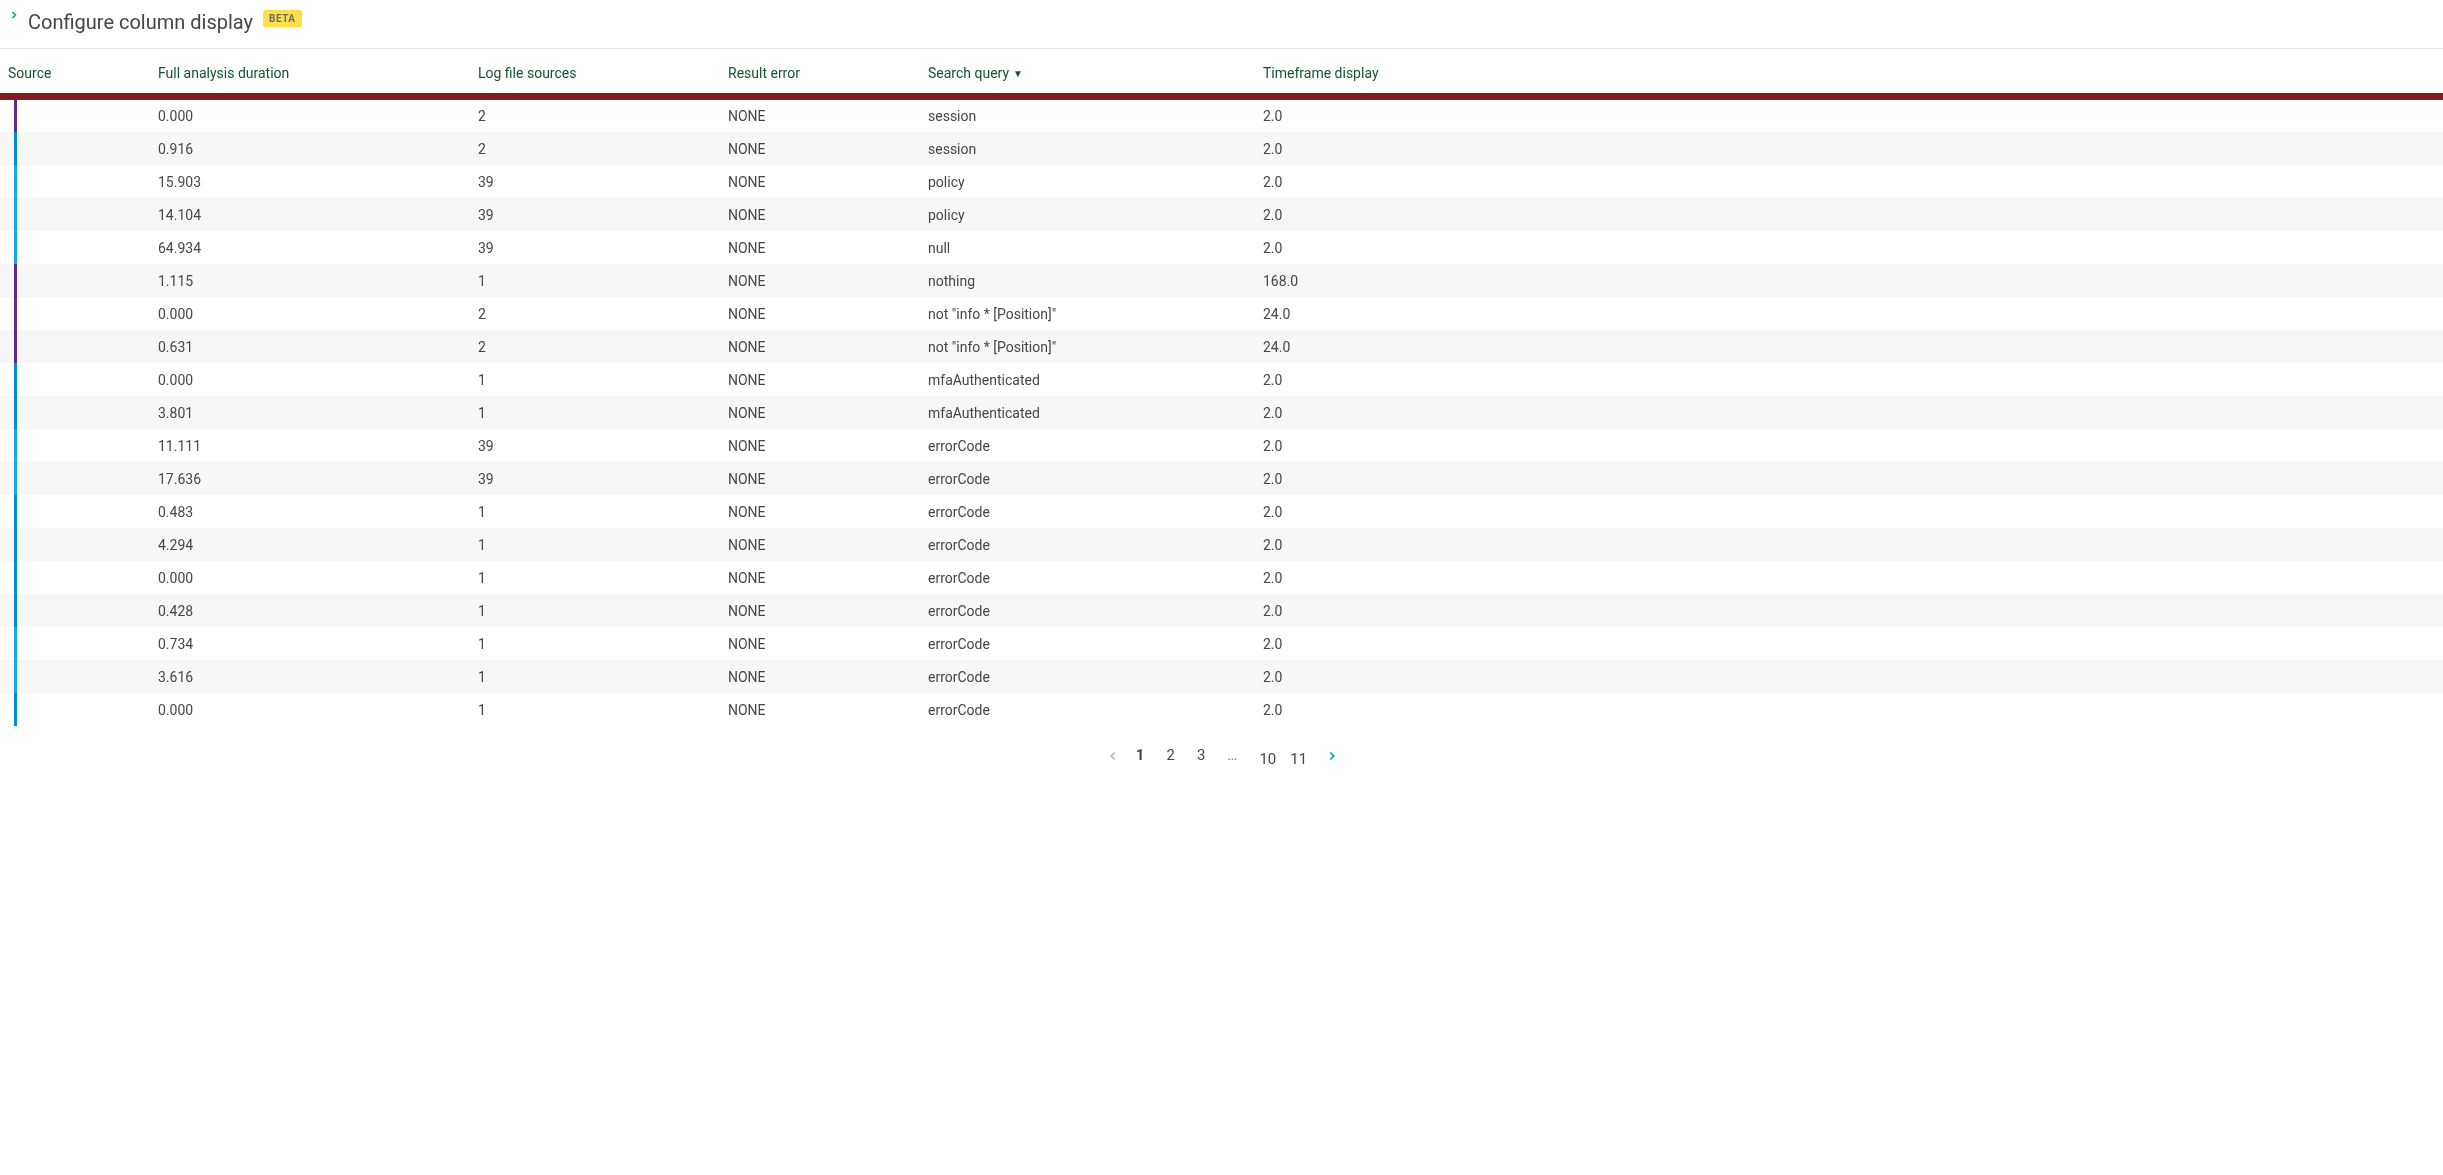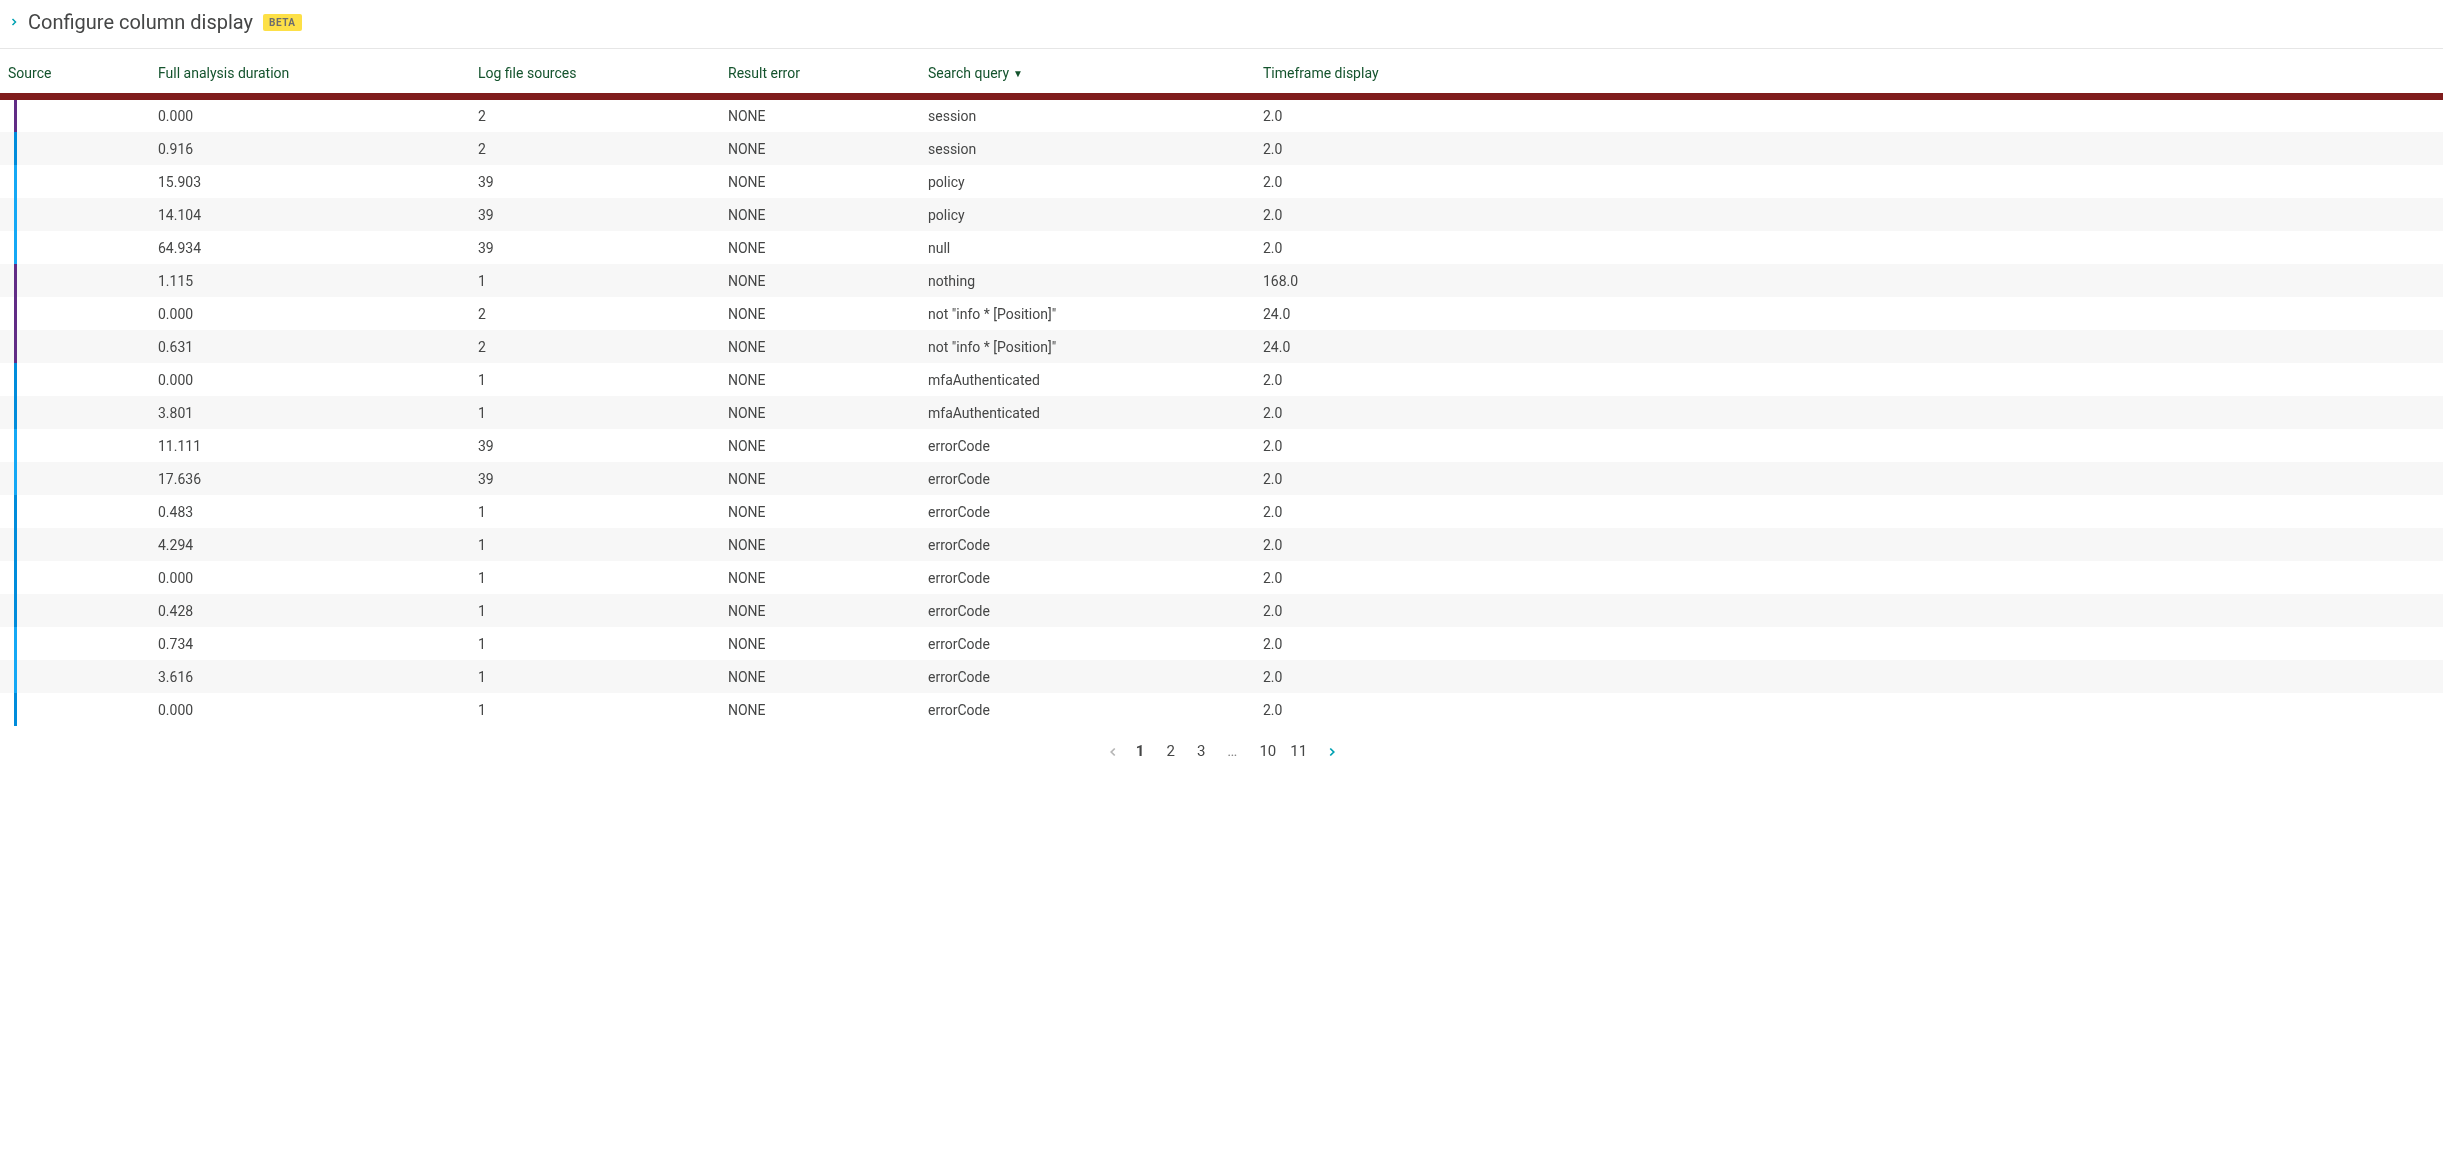--- a/index.html
+++ b/index.html
@@ -5,21 +5,21 @@
   * { box-sizing: border-box; margin: 0; padding: 0; }
   body {
     font-family: -apple-system, BlinkMacSystemFont, "Segoe UI", Roboto, "Helvetica Neue", Arial, sans-serif;
     font-size: 14px;
     color: #454646;
     background: #fff;
     min-width: 2443px;
   }
   .config-header {
     display: flex;
-    align-items: center;
+    align-items: flex-start;
     padding: 10px 8px 14px 8px;
     border-bottom: 1px solid #e6e6e6;
     gap: 10px;
   }
   .config-header .chev {
     width: 10px;
     height: 10px;
     display: inline-block;
     color: #00a1b2;
     transform: translateY(-2px);
@@ -365,21 +365,21 @@
     <svg viewBox="0 0 24 24" width="14" height="14" fill="none" stroke="currentColor" stroke-width="3">
         <polyline points="15 18 9 12 15 6"></polyline>
       </svg>
   </span>
   <span id="pg-left" style="display: inline-flex; gap: 14px;">
       <span class="pg-btn current">1</span> 
       <span class="pg-btn">2</span> 
       <span class="pg-btn">3</span> 
     </span>
   <span class="pg-btn ellipsis">…</span>
-  <span id="pg-right" style="display: inline-flex; gap: 6px;">
+  <span id="pg-right" style="display: inline-flex; gap: 6px; margin-top: 8px;">
       <span class="pg-btn">10</span> 
       <span class="pg-btn">11</span> 
     </span>
   <span class="arrow enabled">
     <svg viewBox="0 0 24 24" width="14" height="14" fill="none" stroke="currentColor" stroke-width="3">
         <polyline points="9 18 15 12 9 6"></polyline>
       </svg>
   </span>
 </div>
 

